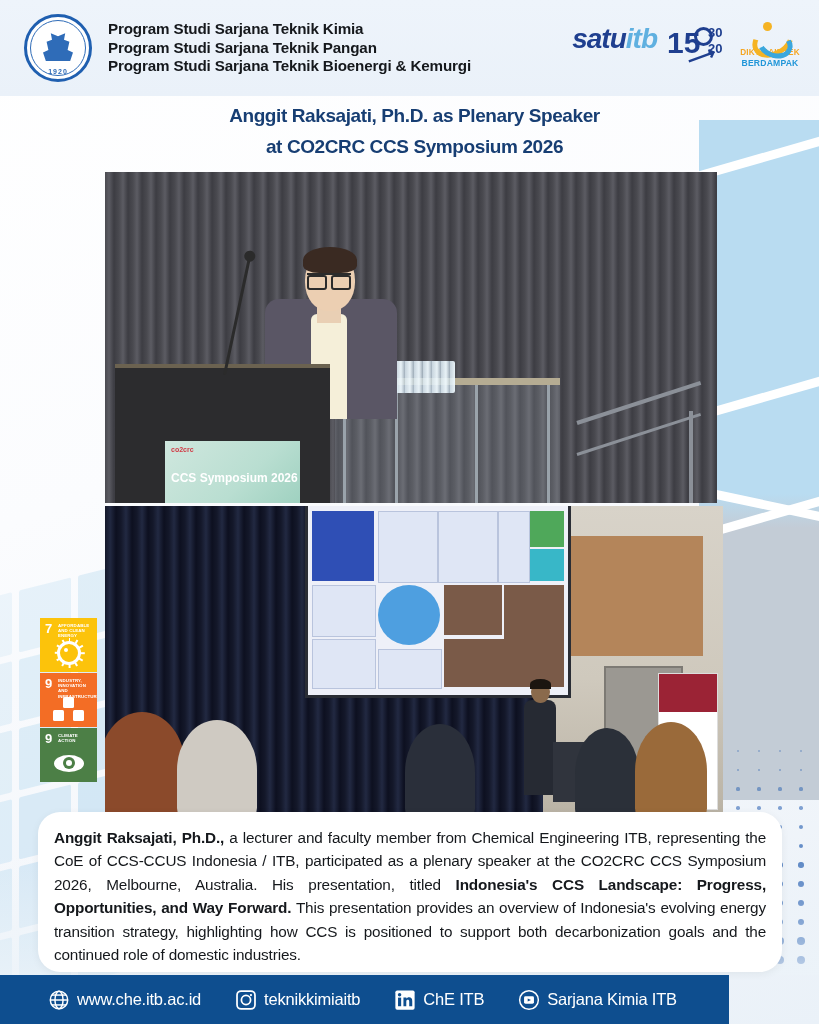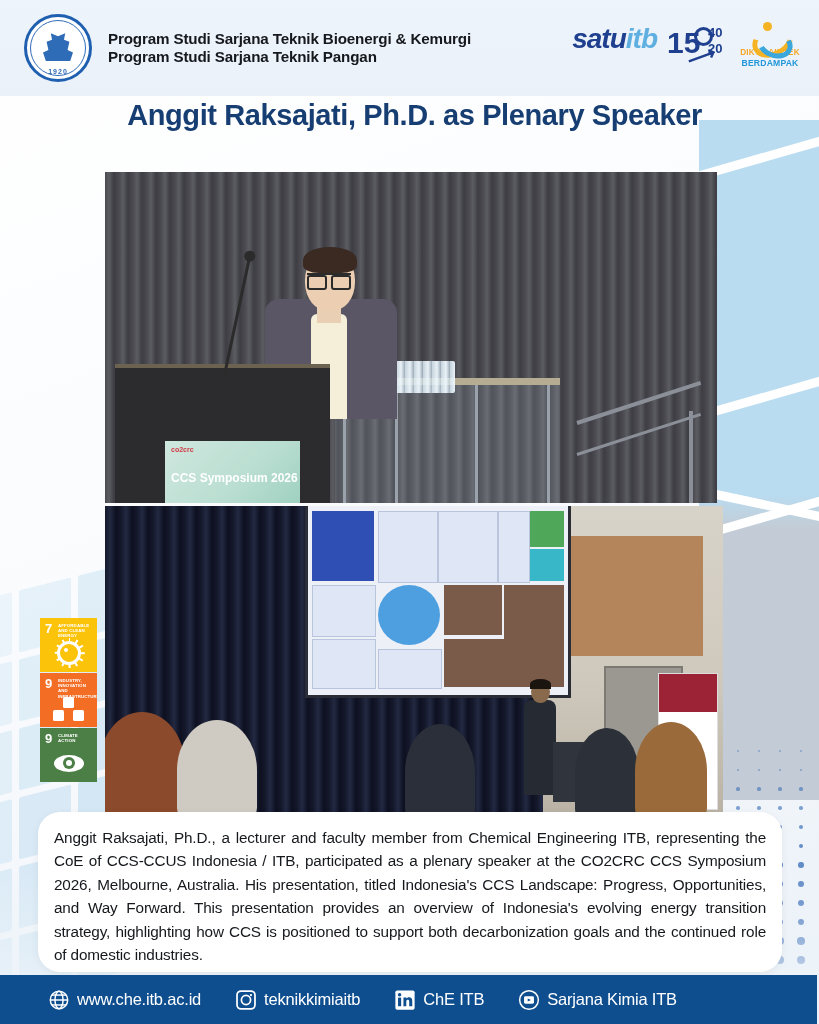--- a/index.html
+++ b/index.html
@@ -127,21 +127,21 @@
     position:absolute;left:24px;top:0px;width:9px;height:9px;border-radius:50%;background:#f5b323;
   }
   .dikti .l1{font-size:8.2px;font-weight:bold;color:#f5a623;letter-spacing:.2px;line-height:10px;}
   .dikti .l2{font-size:8.6px;font-weight:bold;color:#2196d8;letter-spacing:.2px;line-height:10px;}
 
   
   .title{
     position:absolute;left:0;top:100px;width:819px;text-align:center;z-index:4;
   }
   .title div{
-    font-size:29px;font-weight:bold;color:#173e73;line-height:31px;letter-spacing:-.4px;
+    font-size:19px;font-weight:bold;color:#173e73;line-height:31px;letter-spacing:-.4px;
     font-family:"Liberation Sans", sans-serif;
     margin-left:10px;
   }
 
   
   .photo-top{
     position:absolute;left:105px;top:172px;width:612px;height:331px;overflow:hidden;
     background:#3a3a3f;z-index:3;
   }
   .photo-bottom{
@@ -275,25 +275,25 @@
   .card{
     position:absolute;left:38px;top:812px;width:744px;height:160px;
     background:#ffffff;border-radius:22px;z-index:6;
     box-shadow:0 2px 8px rgba(0,0,0,.06);
     padding:14px 16px 10px 16px;box-sizing:border-box;
   }
   .card p{
     margin:0;font-size:15.3px;line-height:23.4px;color:#15181c;text-align:justify;
     font-family:"Liberation Sans", sans-serif;letter-spacing:-.15px;
   }
-  .card b{font-weight:normal;}
+  .card b{font-weight:bold;}
 
   
   .footer{
-    position:absolute;left:0;bottom:0;width:817px;height:49px;background:#0e4e8f;
+    position:absolute;left:0;bottom:0;width:729px;height:49px;background:#0e4e8f;
     display:flex;align-items:center;z-index:7;
   }
   .footer .item{display:flex;align-items:center;gap:7px;color:#ffffff;}
   .footer .item .txt{font-size:16.5px;letter-spacing:-.2px;font-family:"Liberation Sans", sans-serif;}
   .ic{width:22px;height:22px;flex:0 0 22px;position:relative;}
   .ic svg{display:block;width:22px;height:22px;}
 </style>
 </head>
 <body>
 
@@ -404,54 +404,56 @@
   <div class="header">
 
     <div class="itb-seal">
       <div class="ring"></div>
       <div class="ring2"></div>
       <div class="glyph"></div>
       <div class="year">1920</div>
     </div>
 
     <div class="prodi-list">
+      <div>Program Studi Sarjana Teknik Kimia</div>
+      <div>Program Studi Sarjana Teknik Pangan</div>
       <div>Program Studi Sarjana Teknik Bioenergi &amp; Kemurgi</div>
-      <div>Program Studi Sarjana Teknik Pangan</div>
     </div>
 
     <div class="header-logos">
 
 
       <div class="satuitb">
         <span>satu</span><span class="itb">itb</span>
       </div>
 
       <div class="logo1530">
         <span class="fifteen">15</span>
         <span class="circ"></span>
         <span class="arrow">⟶</span>
-        <span class="yrs">40</span>
+        <span class="yrs">30</span>
         <span class="yrs" style="top:18px">20</span>
       </div>
 
       <div class="dikti">
         <div class="fig">
           <span class="swoosh"></span>
             <span class="swoosh2"></span>
             <span class="head"></span>
         </div>
         <div class="l1">DIKTISAINTEK</div>
         <div class="l2">BERDAMPAK</div>
       </div>
 
     </div>
   </div>
 
   <div class="title">
     <div>Anggit Raksajati, Ph.D. as Plenary Speaker</div>
+    <div>at CO2CRC CCS Symposium 2026</div>
   </div>
 
   <div class="photo-top">
     <div class="curtain"></div>
     <div class="rail" id="railBars">
         <div class="bar" style="left: 0px; top: 10px; width: 130px; height: 4px; transform: rotate(-18deg); transform-origin: left center;"></div>
         <div class="bar" style="left: 0px; top: 42px; width: 130px; height: 3px; transform: rotate(-18deg); transform-origin: left center;"></div>
         <div class="bar" style="left: 112px; top: 0px; width: 4px; height: 92px;"></div>
       </div>
     <div class="table-glass" id="tableLegs">

